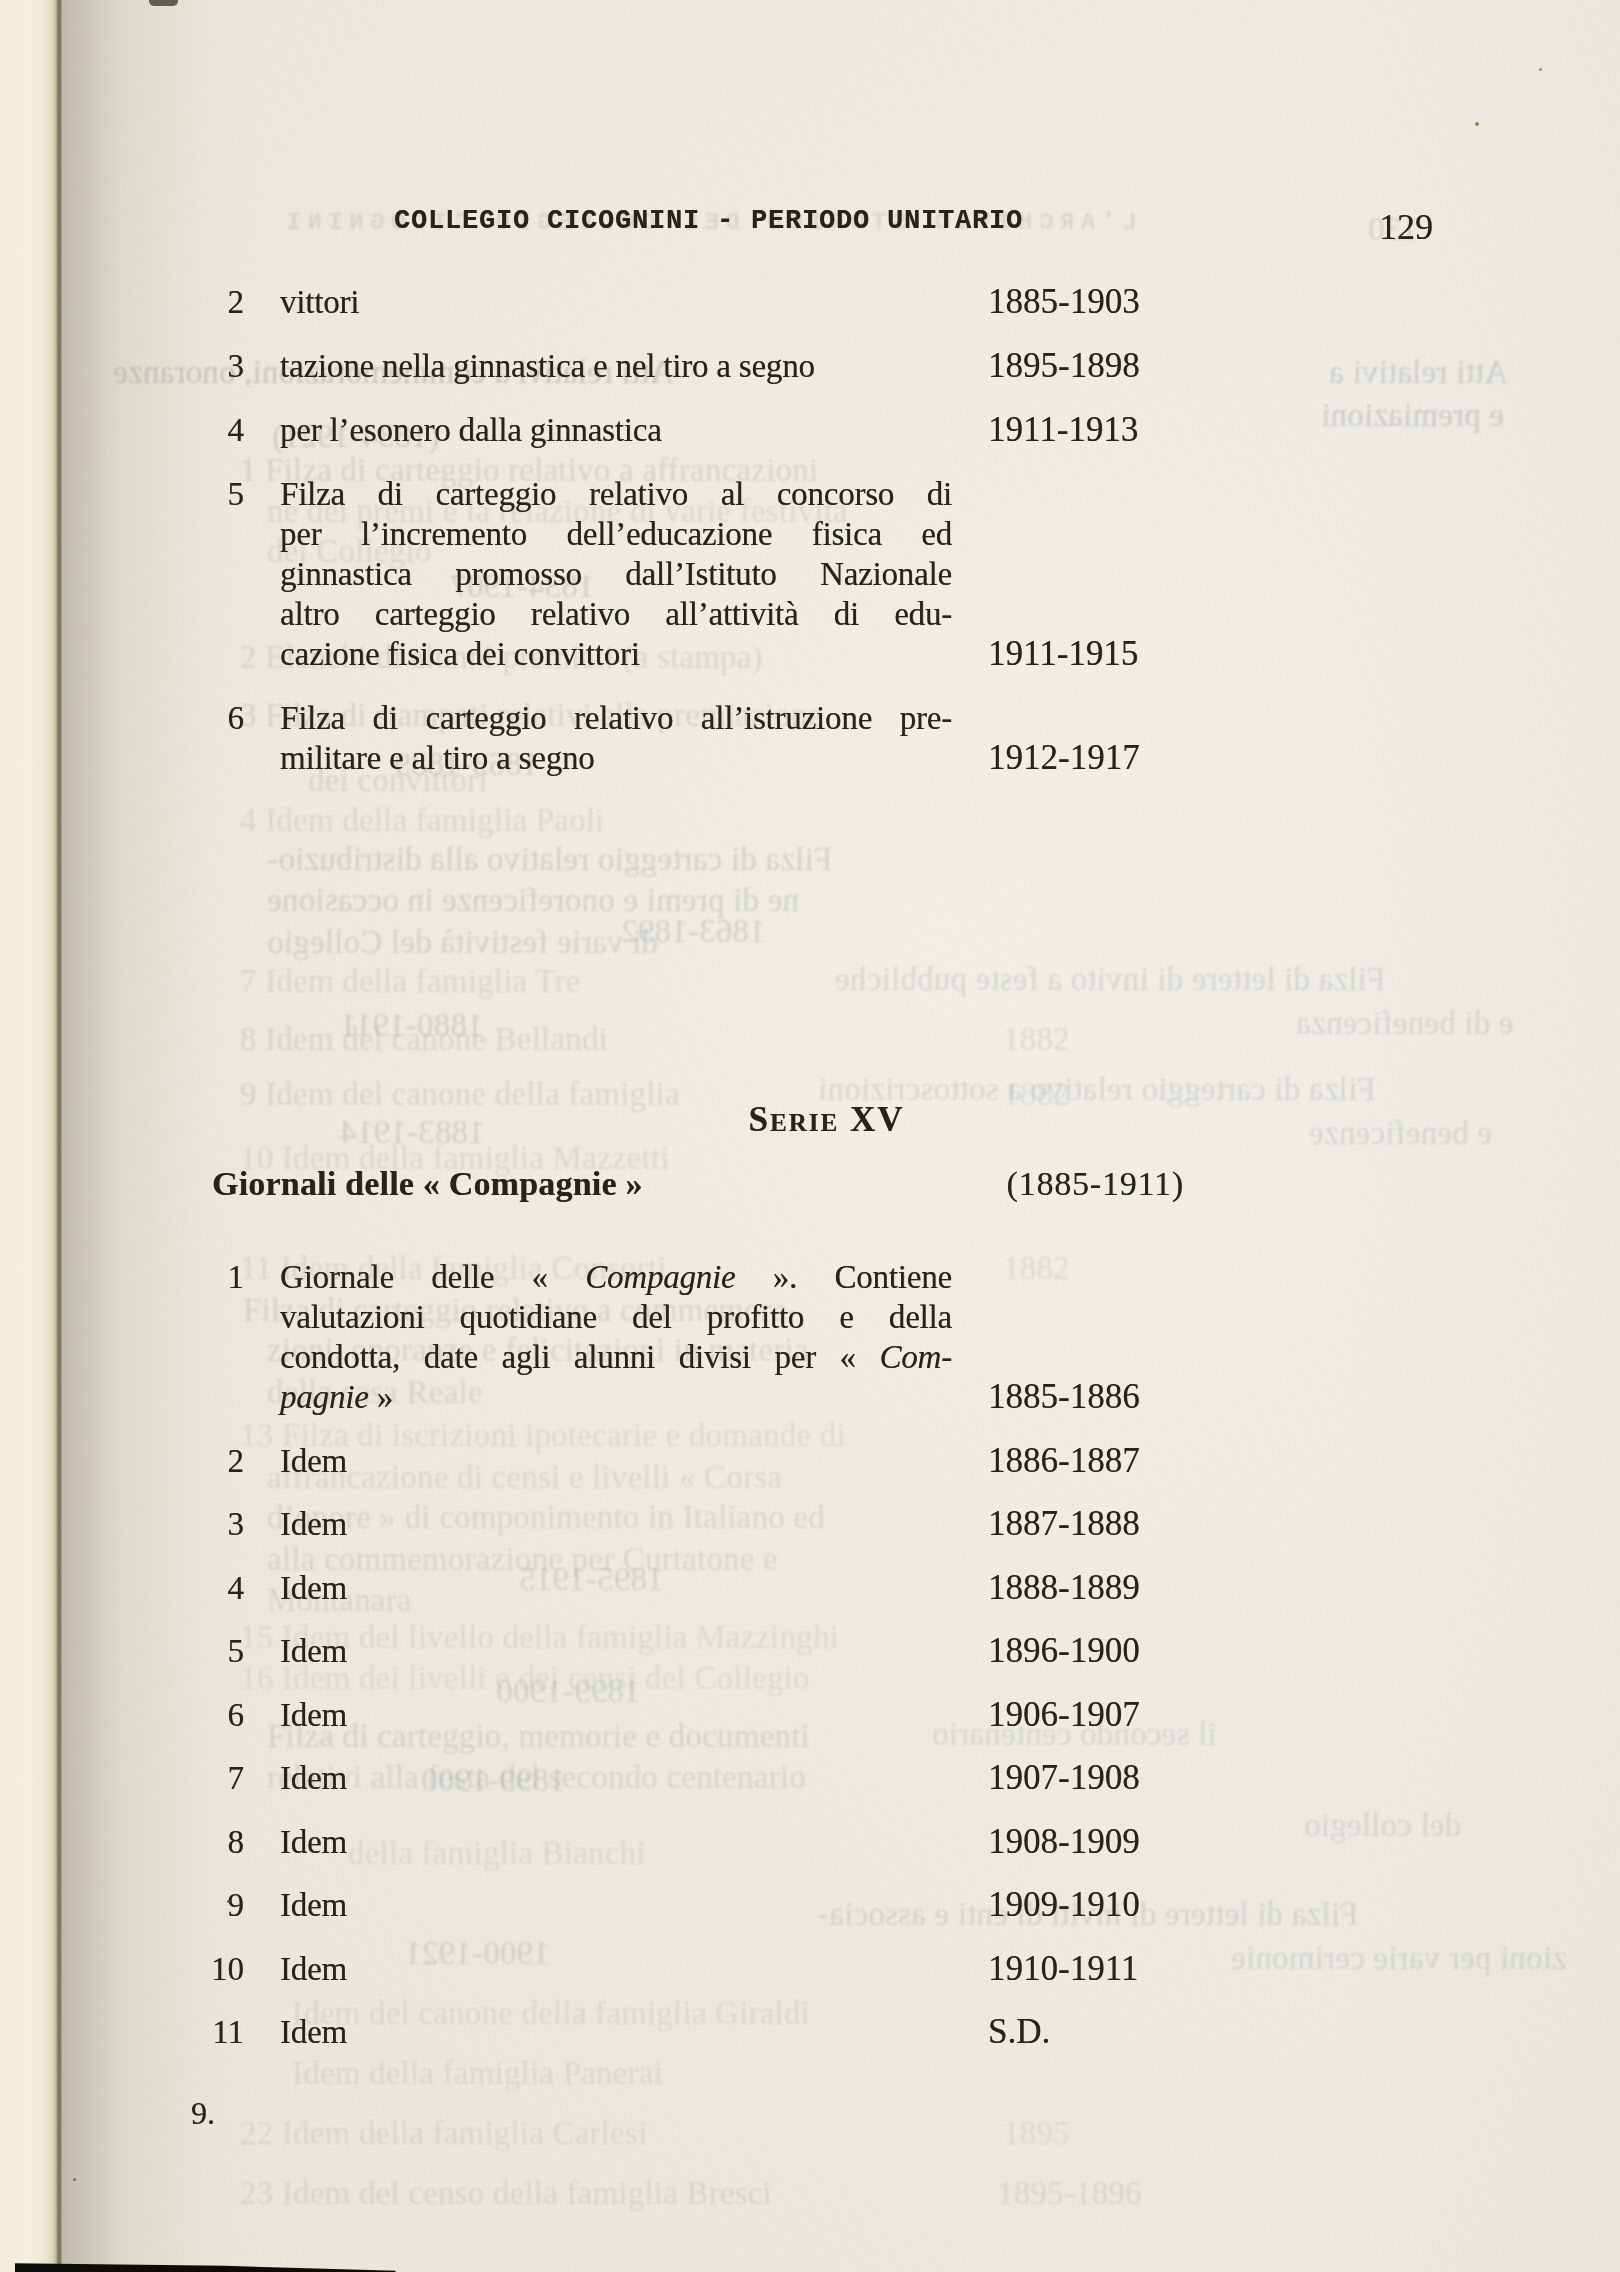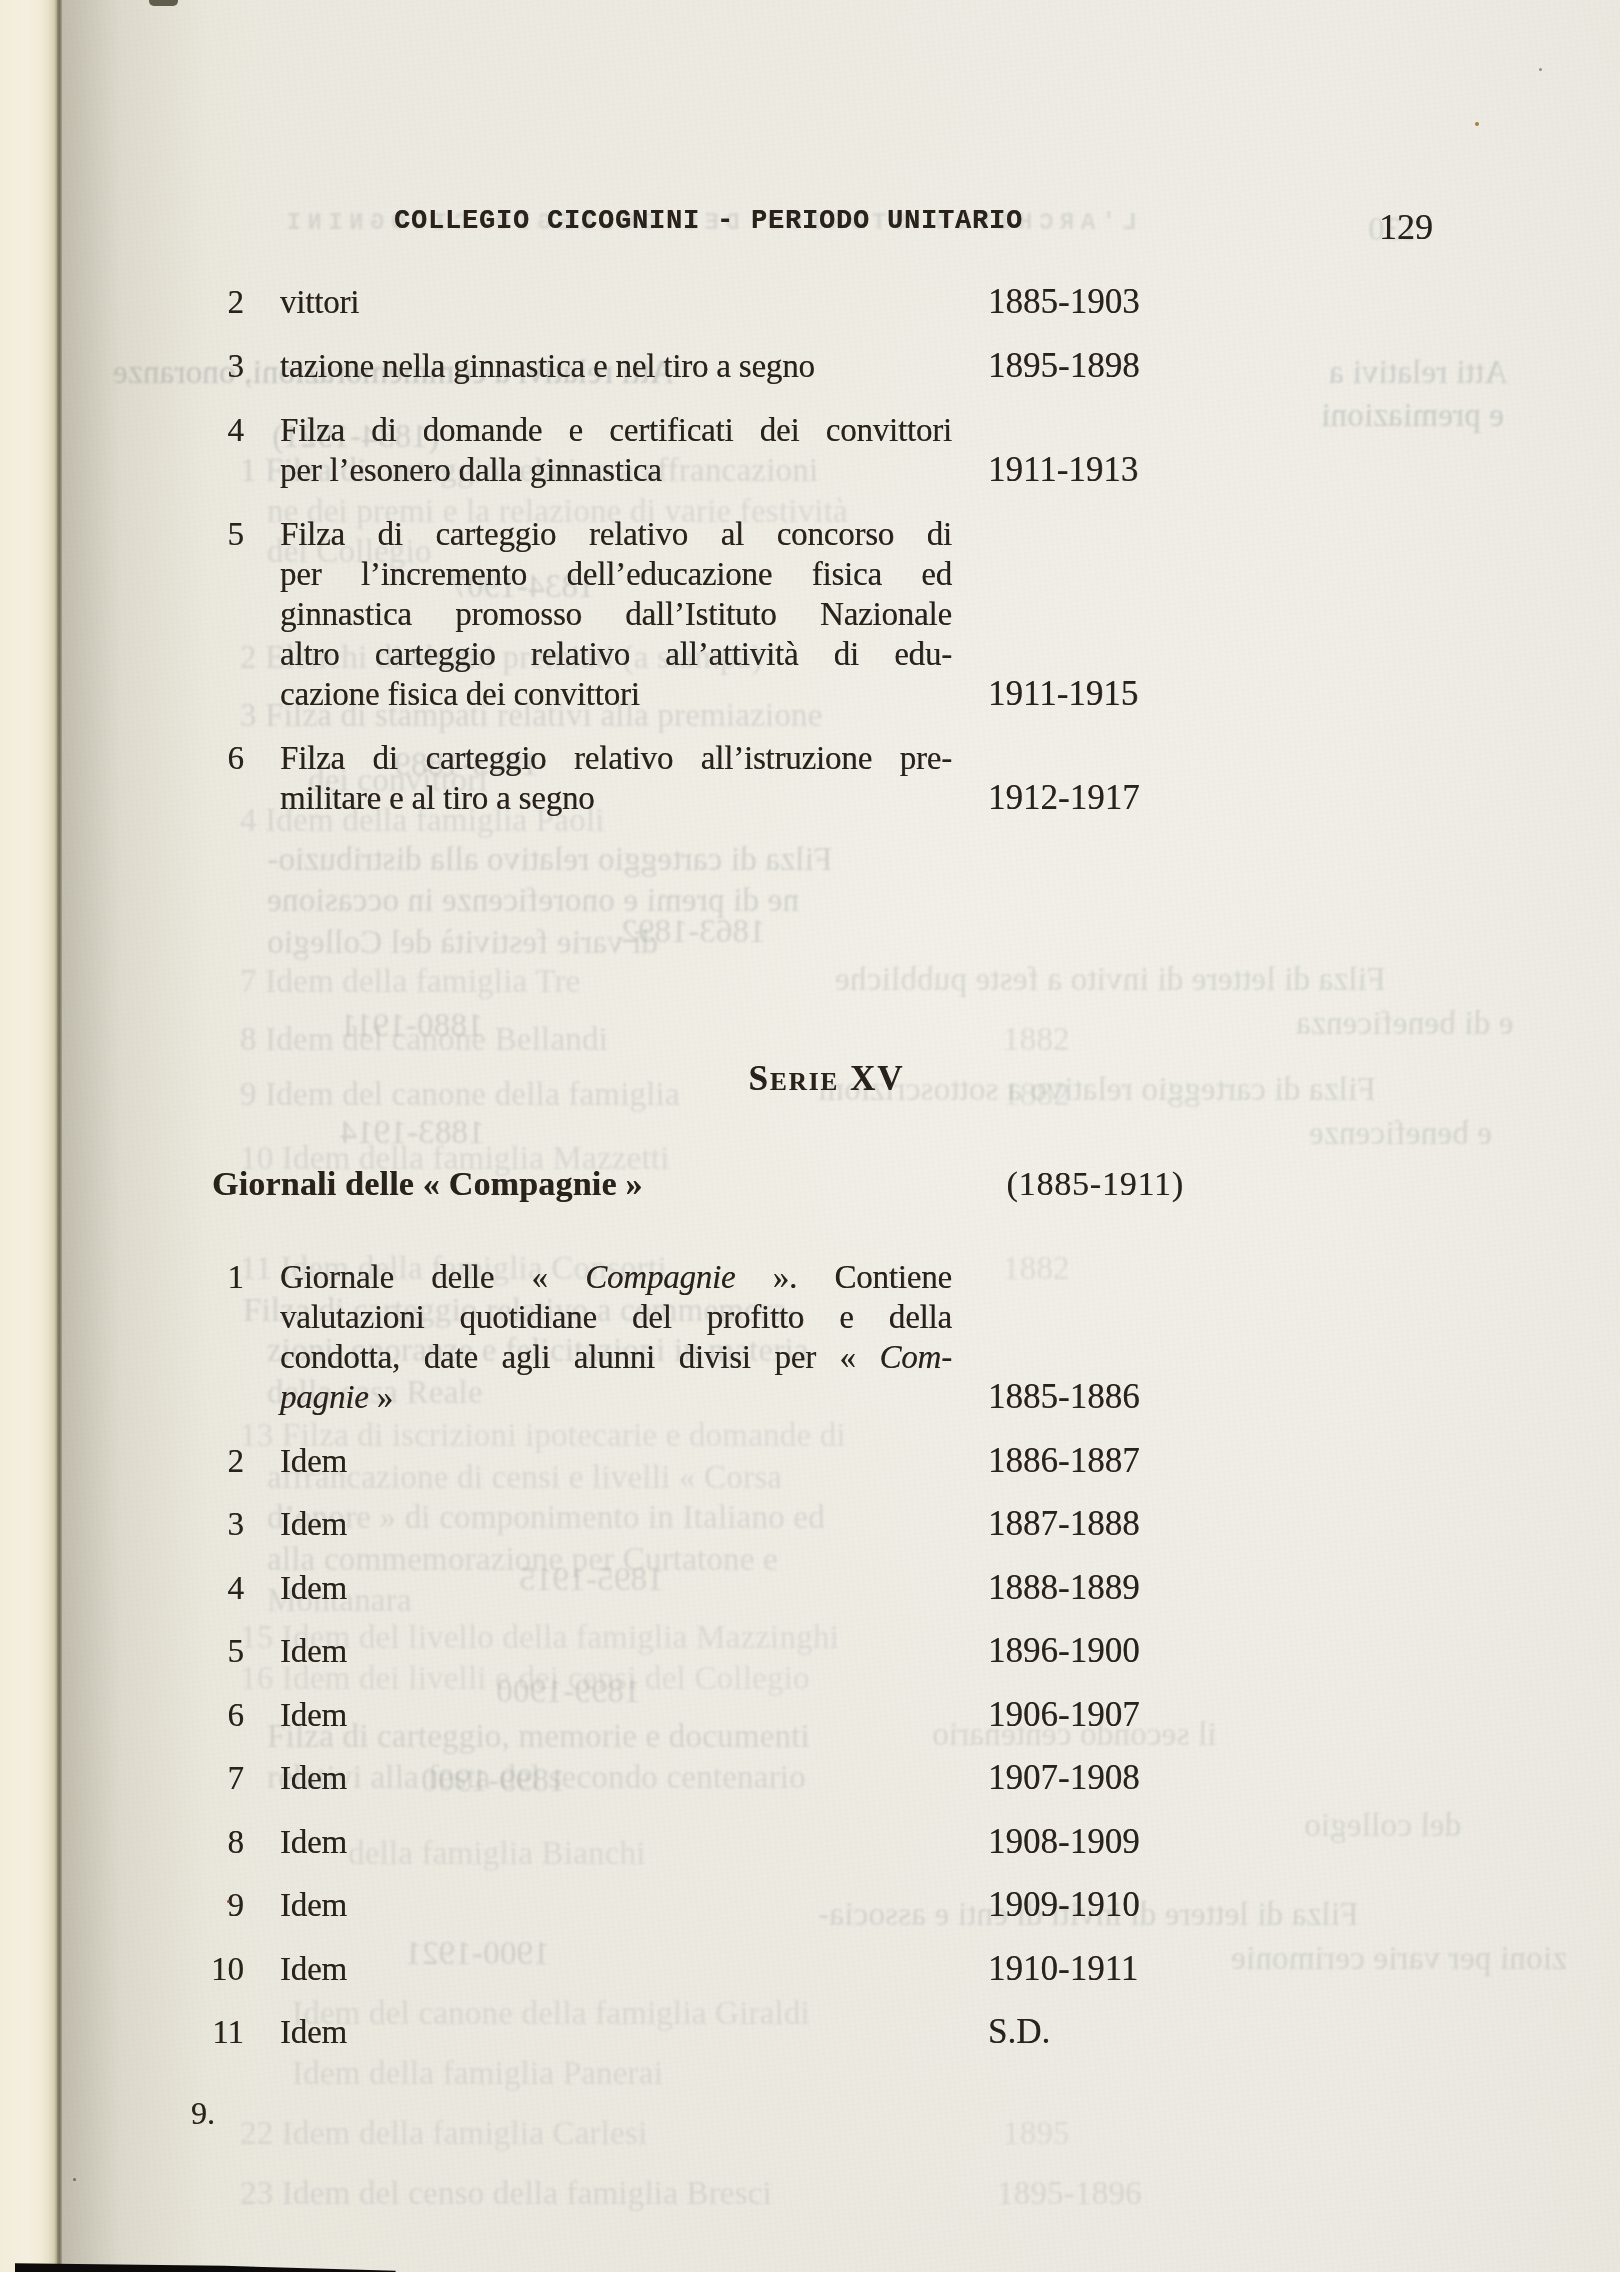--- a/index.html
+++ b/index.html
@@ -73,21 +73,21 @@
   }
   #list-serie-xv .entry{margin-bottom:23.5px;}
   .entry .num{text-align:right;font-size:33px;line-height:40px;}
   .entry .txt{font-size:33px;line-height:40px;letter-spacing:-0.2px;}
   .entry .txt .line{width:100%;}
   .entry .txt .line.just{text-align:justify;text-align-last:justify;}
   .entry .date{text-align:left;align-self:end;font-size:35px;line-height:40px;white-space:nowrap;}
   .it{font-style:italic;}
 
   #series-heading{
-    position:absolute;left:470px;top:1059px;width:713px;text-align:center;
+    position:absolute;left:470px;top:1100px;width:713px;text-align:center;
     font-variant:small-caps;font-weight:700;font-size:35px;letter-spacing:2px;
   }
   #series-row{
     position:absolute;left:212px;top:1165px;width:972px;
     display:flex;justify-content:space-between;align-items:baseline;
   }
   #series-title{font-weight:700;font-size:34px;letter-spacing:0.2px;}
   #series-dates{font-size:34px;letter-spacing:0.8px;}
   #signature-mark{
     position:absolute;left:191px;top:2095px;font-size:32px;
@@ -174,21 +174,20 @@
     <div class="entry">
       <div class="num">3</div>
       <div class="txt">
         <div class="line"><span>tazione nella ginnastica e nel tiro a segno</span></div>
       </div>
       <div class="date">1895-1898</div>
     </div>
     <div class="entry">
       <div class="num">4</div>
       <div class="txt">
-        <div class="line just"><span>Filza di domande e certificati dei convittori</span></div>
         <div class="line"><span>per l’esonero dalla ginnastica</span></div>
       </div>
       <div class="date">1911-1913</div>
     </div>
     <div class="entry">
       <div class="num">5</div>
       <div class="txt">
         <div class="line just"><span>Filza di carteggio relativo al concorso di</span></div>
         <div class="line just"><span>per l’incremento dell’educazione fisica ed</span></div>
         <div class="line just"><span>ginnastica promosso dall’Istituto Nazionale</span></div>

